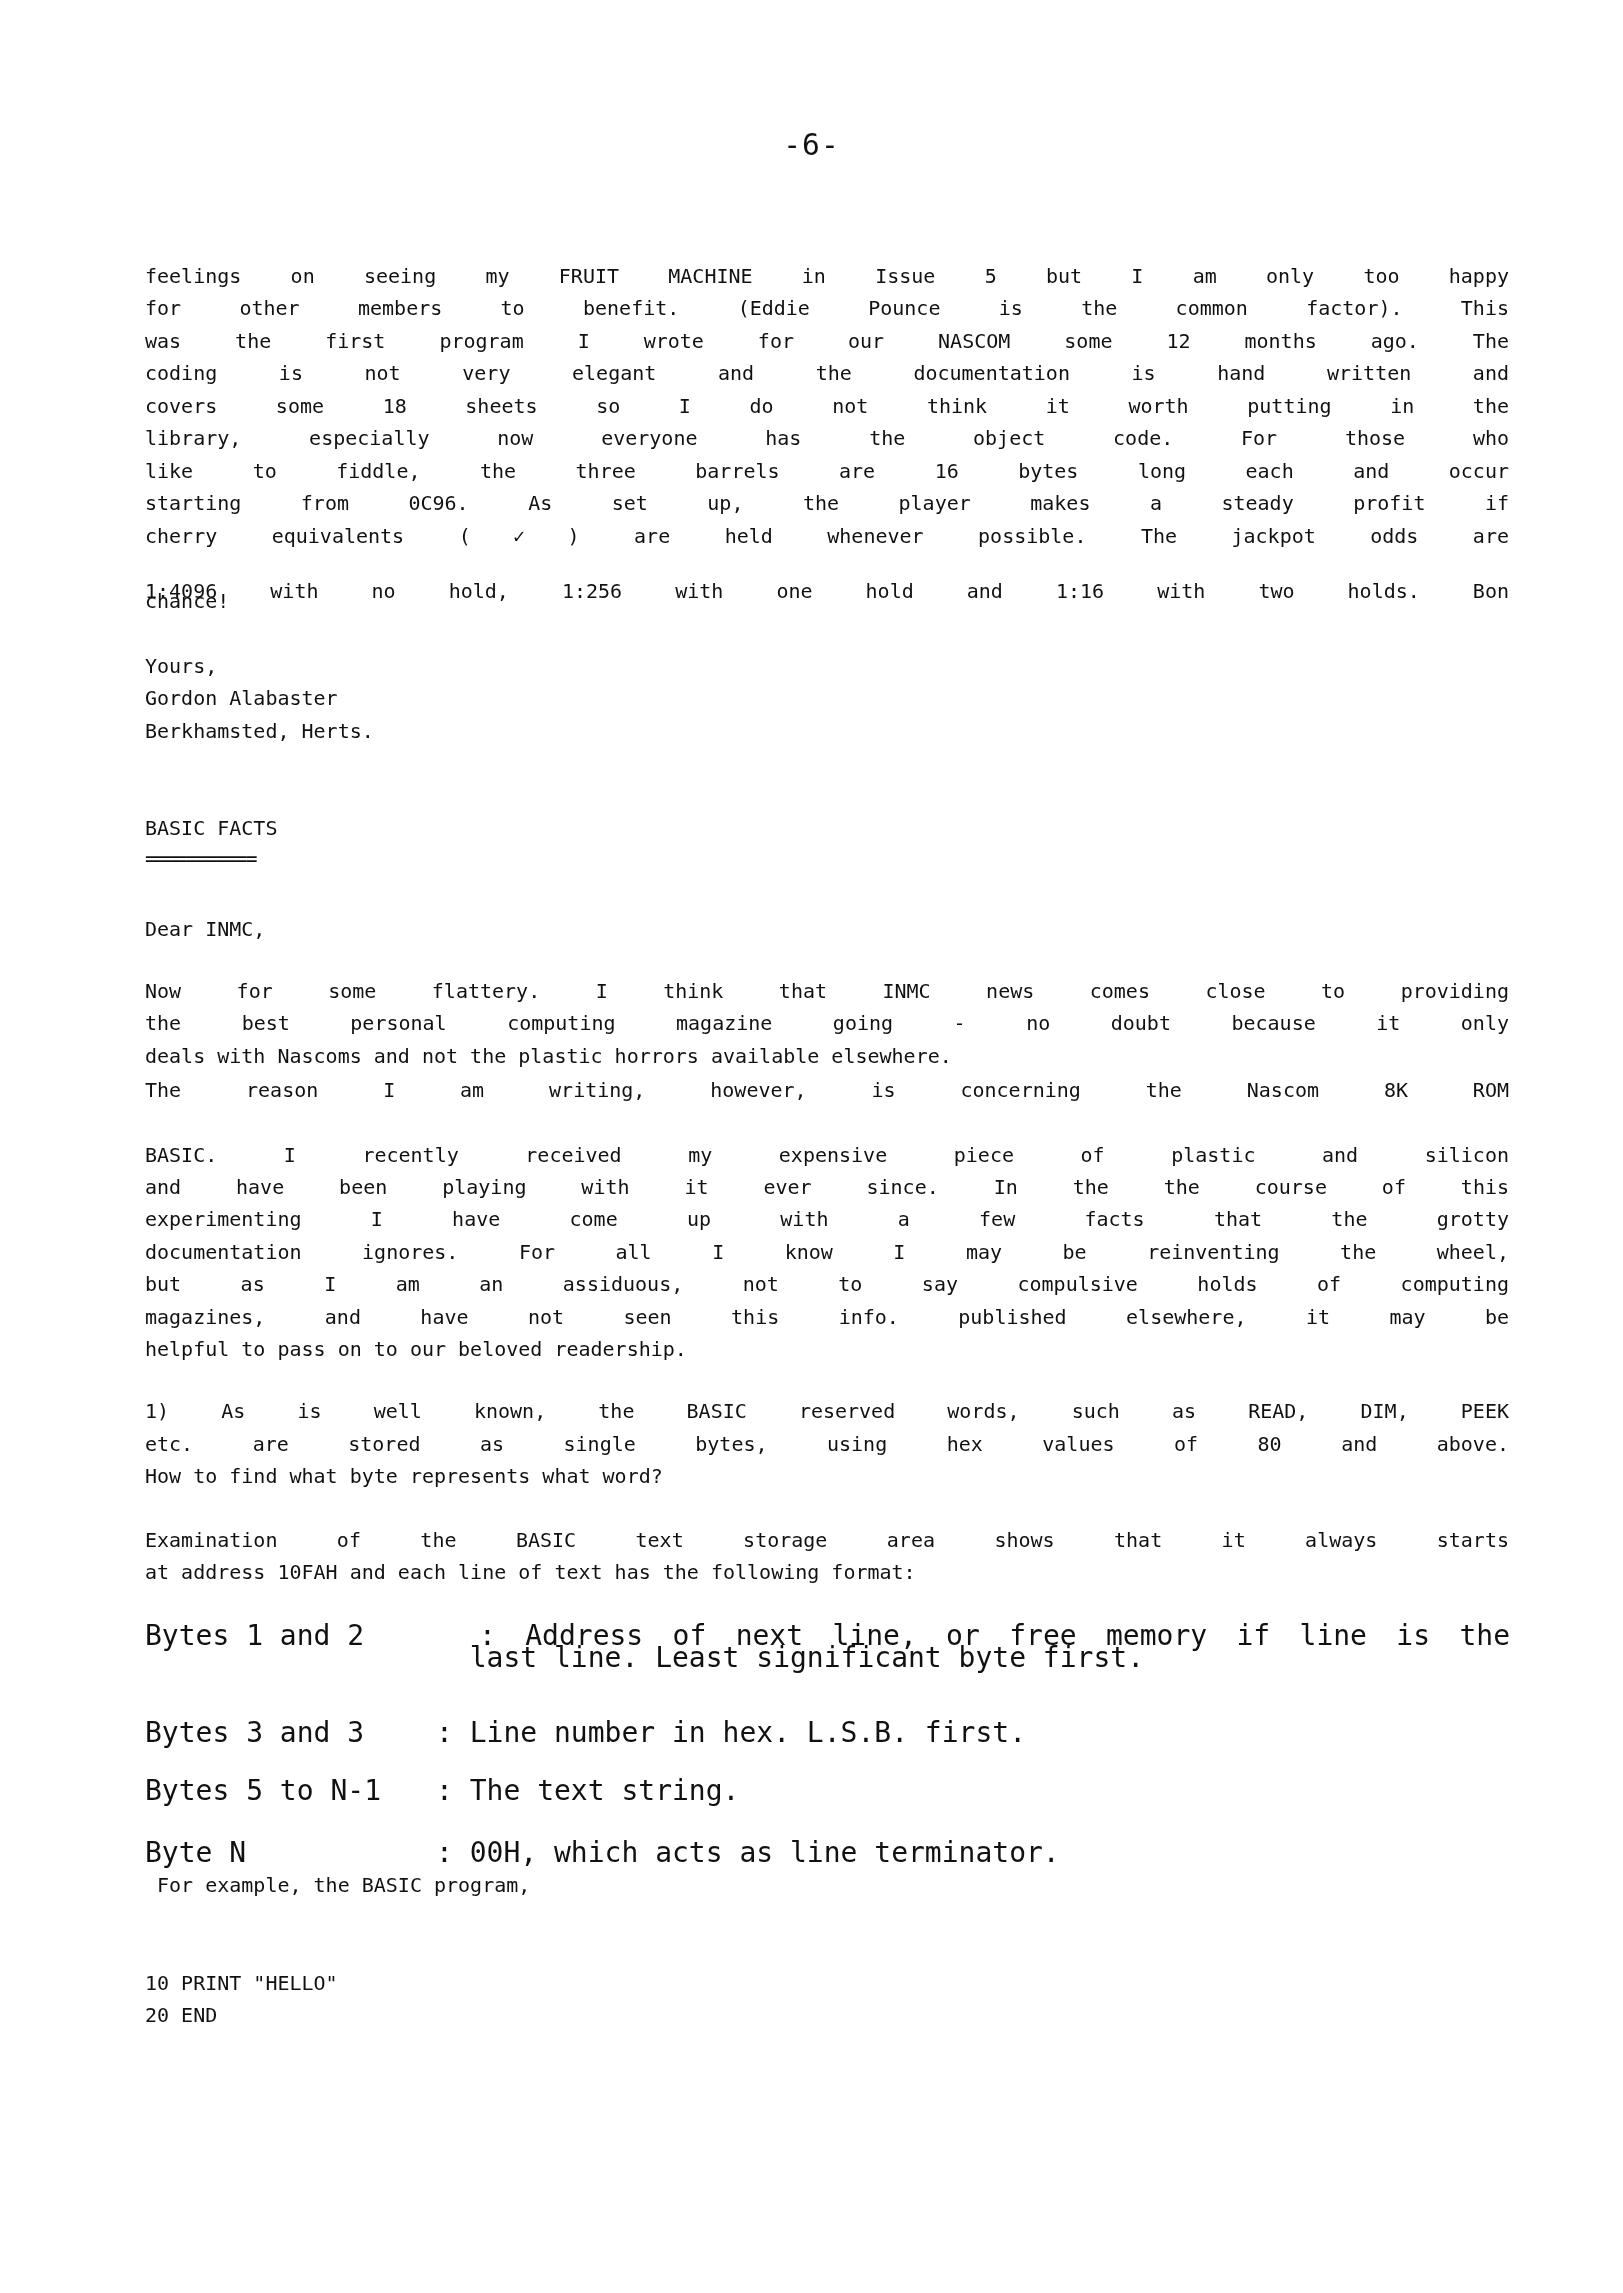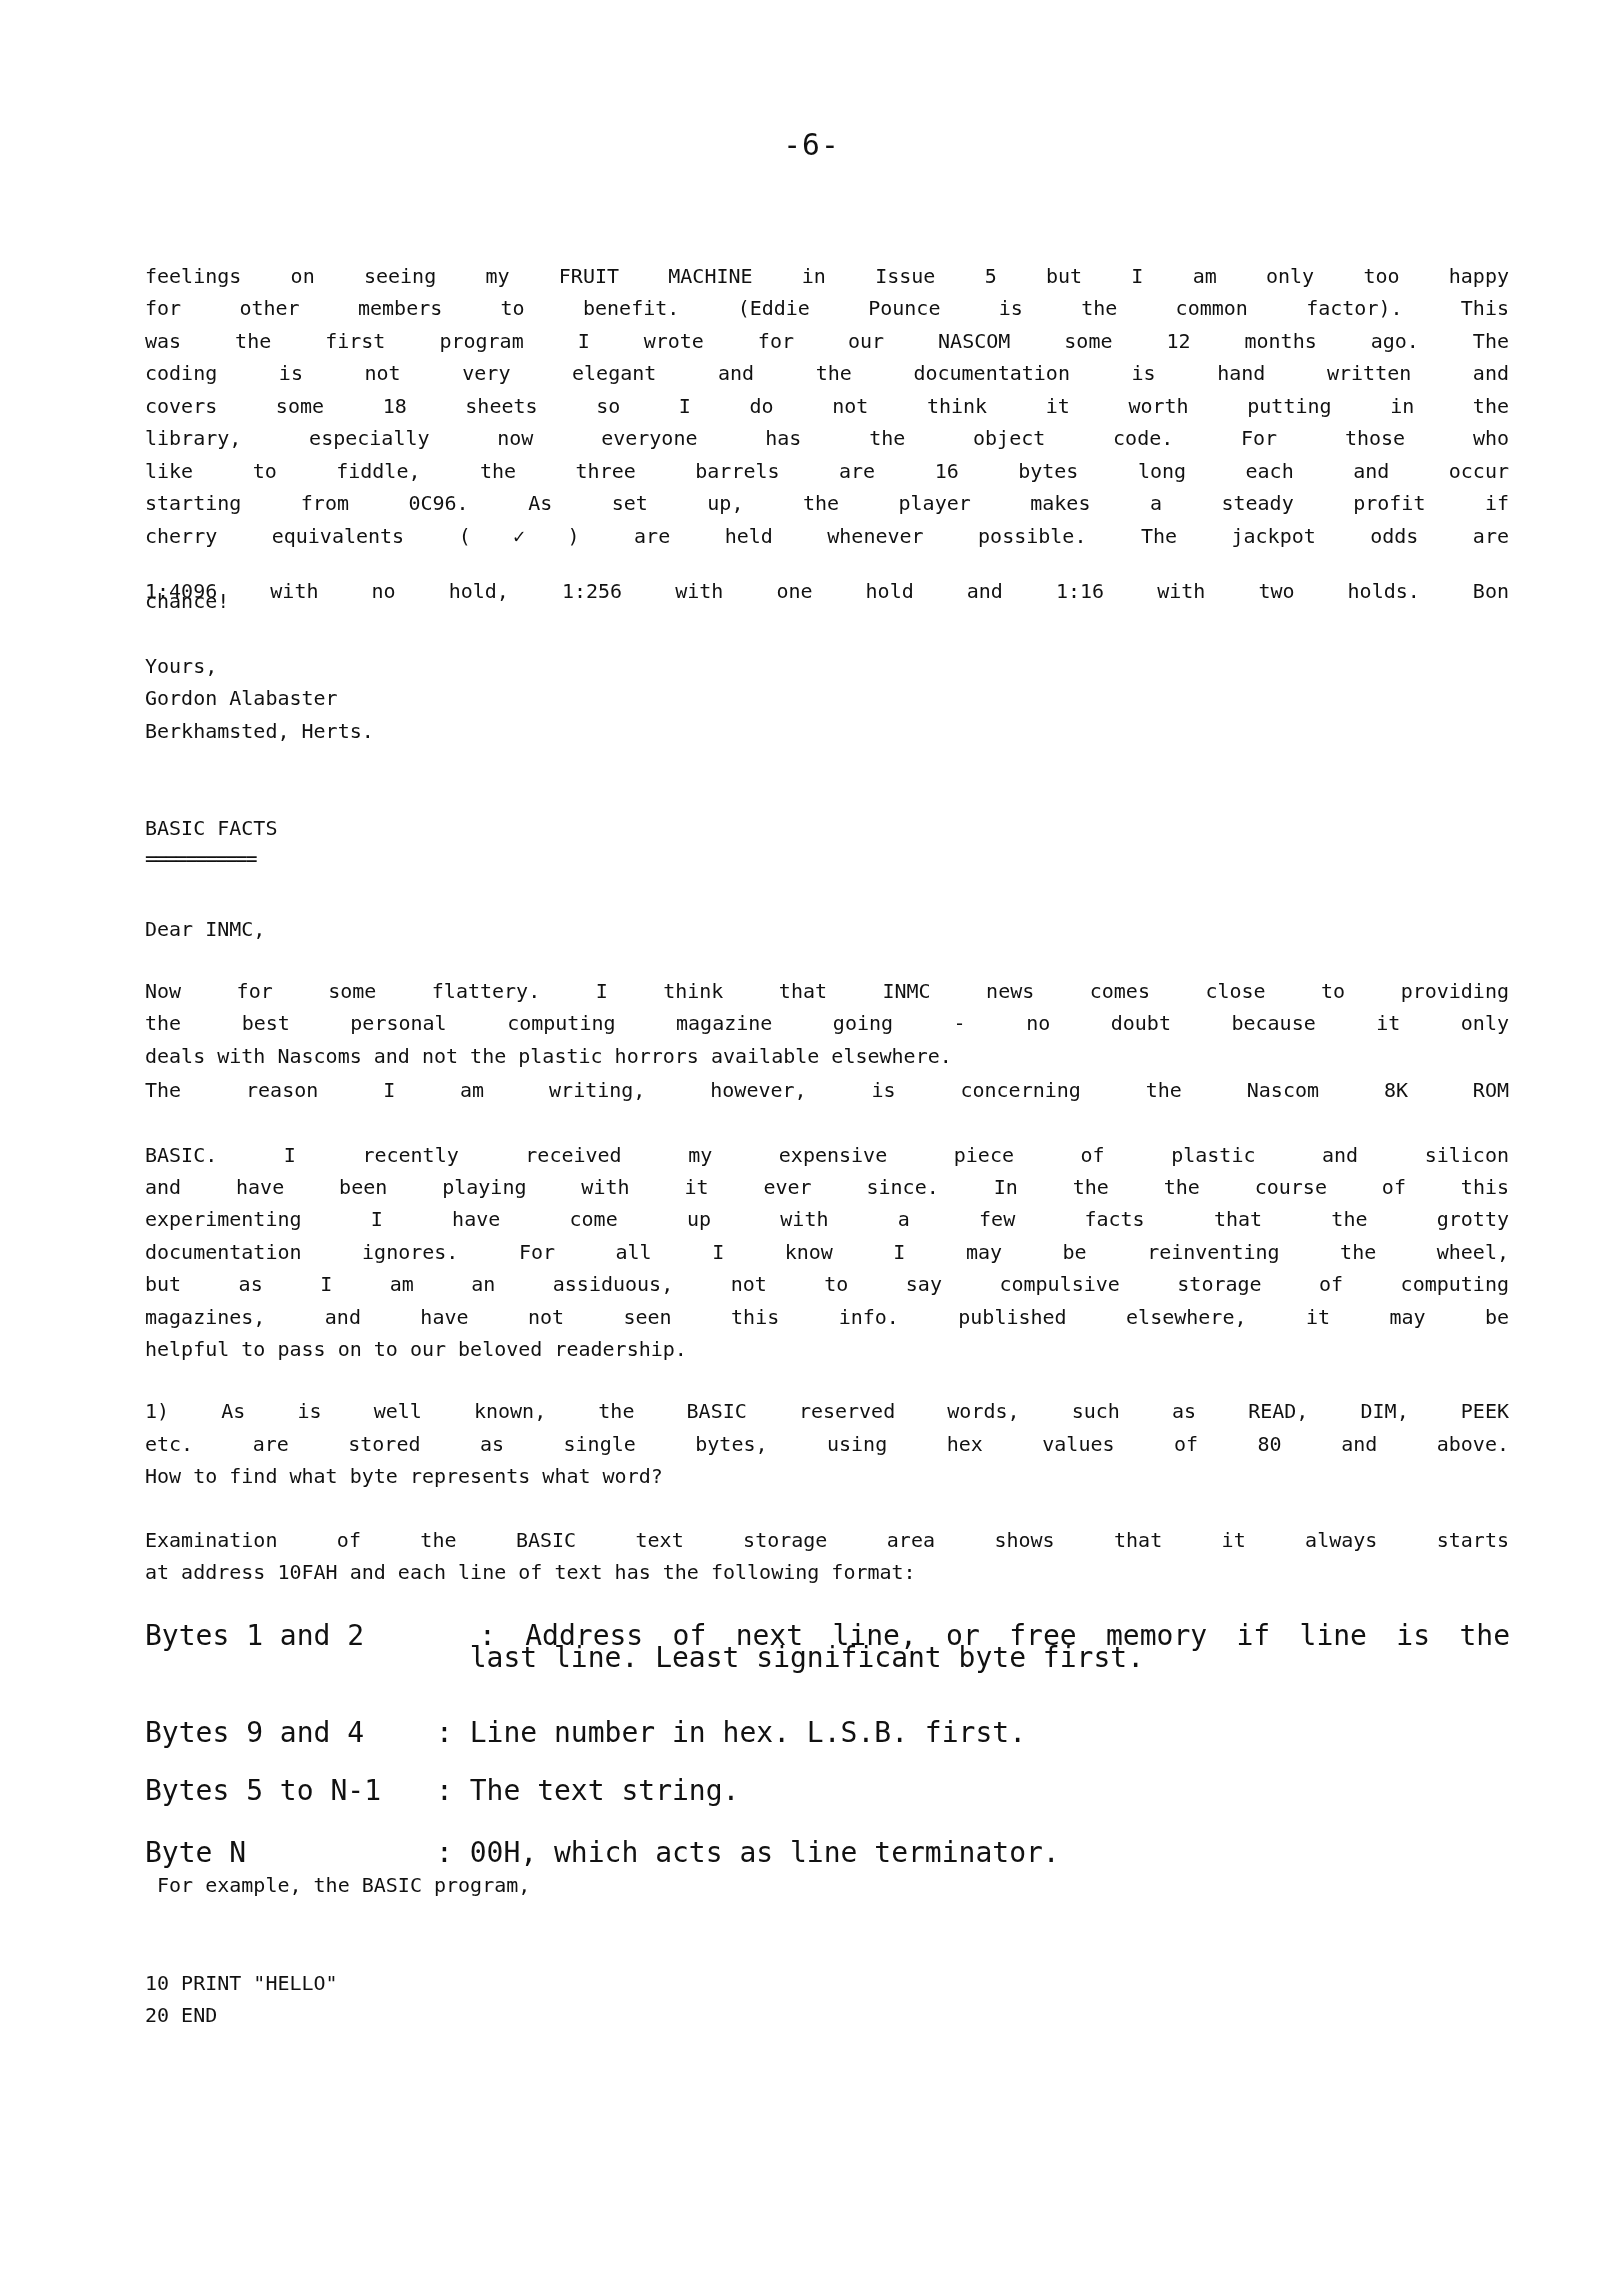--- a/index.html
+++ b/index.html
@@ -108,41 +108,41 @@
 
     <div class="line just" style="top: 975px;">Now for some flattery. I think that INMC news comes close to  providing</div>
     <div class="line just" style="top: 1007px;">the  best  personal computing magazine going - no doubt because it only</div>
     <div class="line left" style="top: 1040px;">deals with Nascoms and not the plastic horrors available elsewhere.</div>
 
     <div class="line just" style="top: 1074px;">The reason I am writing, however,  is  concerning  the  Nascom  8K  ROM</div>
     <div class="line just" style="top: 1139px;">BASIC.  I  recently  received my expensive piece of plastic and silicon</div>
     <div class="line just" style="top: 1171px;">and have been playing with it ever since. In the  the  course  of  this</div>
     <div class="line just" style="top: 1203px;">experimenting  I  have  come  up  with  a  few  facts  that  the grotty</div>
     <div class="line just" style="top: 1236px;">documentation ignores. For all I know I may be reinventing  the  wheel,</div>
-    <div class="line just" style="top: 1268px;">but  as  I  am  an assiduous, not to say compulsive storage of computing</div>
+    <div class="line just" style="top: 1268px;">but  as  I  am  an assiduous, not to say compulsive holds of computing</div>
     <div class="line just" style="top: 1301px;">magazines, and have not seen this info. published elsewhere, it may  be</div>
     <div class="line left" style="top: 1333px;">helpful to pass on to our beloved readership.</div>
 
     <div class="line just" style="top: 1395px;">1) As is well known, the BASIC reserved words, such as READ, DIM,  PEEK</div>
     <div class="line just" style="top: 1428px;">etc.  are  stored  as   single bytes, using hex values of 80 and above.</div>
     <div class="line left" style="top: 1460px;">How to find what byte represents what word?</div>
 
     <div class="line just" style="top: 1524px;">Examination of the BASIC text storage area shows that it always  starts</div>
     <div class="line left" style="top: 1556px;">at address 10FAH and each line of text has the following format:</div>
 
     <div>
       <div class="def-label" style="top: 1620px;">Bytes 1 and 2</div>
       <div class="def-text" style="top: 1620px;">
         <span class="sub just">: Address of next line, or free memory if  line  is  the</span>
         <span class="sub" style="position:relative;top:-10.8px">  last line. Least significant byte first.</span>
       </div>
     </div>
 
     <div>
-      <div class="def-label" style="top: 1717px;">Bytes 9 and 4</div>
+      <div class="def-label" style="top: 1717px;">Bytes 3 and 3</div>
       <div class="def-text" style="top: 1717px;">
         <span class="sub">: Line number in hex. L.S.B. first.</span>
       </div>
     </div>
 
     <div>
       <div class="def-label" style="top: 1775px;">Bytes 5 to N-1</div>
       <div class="def-text" style="top: 1775px;">
         <span class="sub">: The text string.</span>
       </div>

